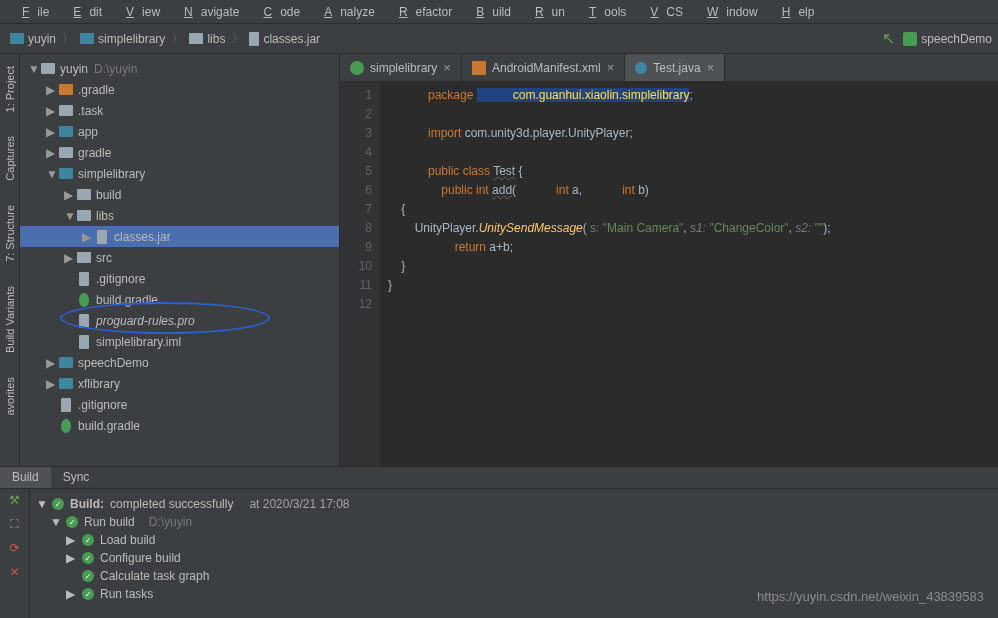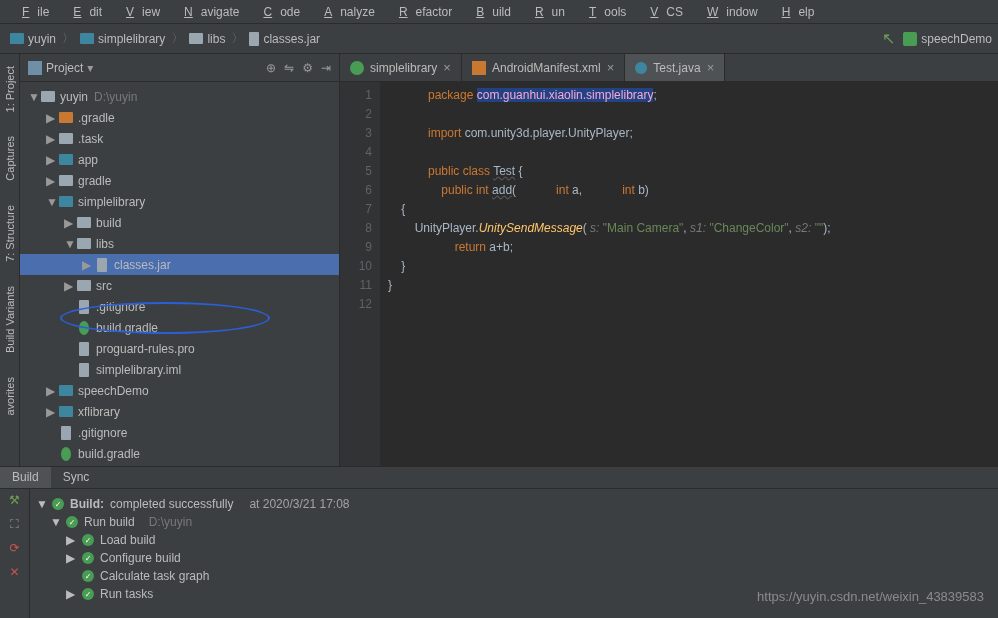--- a/index.html
+++ b/index.html
@@ -31,21 +31,21 @@
 .tabs { height: 28px; display: flex; align-items: stretch; background: #3c3f41; border-bottom: 1px solid #2b2b2b; }
 .tab { display: flex; align-items: center; padding: 0 10px; gap: 6px; border-right: 1px solid #2b2b2b; background: #3c3f41; cursor: pointer; }
 .tab.active { background: #4e5254; }
 .tab .close { color: #999; font-size: 13px; }
 .editor { flex: 1; display: flex; background: #2b2b2b; font-family: "Consolas", monospace; font-size: 12px; }
 .gutter { width: 40px; background: #313335; color: #606366; text-align: right; padding: 4px 8px 4px 0; line-height: 19px; }
 .gutter div { height: 19px; }
 .code { flex: 1; padding: 4px 8px; line-height: 19px; white-space: pre; color: #a9b7c6; }
 .code .kw { color: #cc7832; padding-left: 40px; }
 .code .str { color: #6a8759; }
-.code .pkg { background: #214283; color: #f9a8d4; }
+.code .pkg { background: #214283; color: #fde047; padding-left: 36px; }
 .code .hint { color: #787878; font-style: italic; }
 .code .method { color: #ffc66d; font-style: italic; }
 .code .underline { text-decoration: underline wavy #555; }
 .bottom-panel { height: 152px; border-top: 1px solid #2b2b2b; background: #3c3f41; display: flex; }
 .bottom-tabs { height: 22px; display: flex; background: #3c3f41; border-bottom: 1px solid #2b2b2b; }
 .bottom-tab { padding: 3px 12px; cursor: pointer; color: #bbb; }
 .bottom-tab.active { background: #4e5254; }
 .bottom-content { flex: 1; display: flex; flex-direction: column; }
 .bottom-body { flex: 1; display: flex; }
 .bottom-toolbar { width: 30px; background: #3c3f41; border-right: 1px solid #2b2b2b; display: flex; flex-direction: column; align-items: center; padding-top: 4px; gap: 10px; }
@@ -112,33 +112,20 @@
 <div class="main">
   <div class="left-gutter">
     <div class="vtext">1: Project</div>
     <div class="vtext">Captures</div>
     <div class="vtext">7: Structure</div>
     <div class="vtext">Build Variants</div>
     <div class="vtext">avorites</div>
   </div>
 
   <div class="project-panel" style="position:relative;">
-    <div class="panel-header">
-      <span class="title">
-        <span class="icon-sq" style="background:#6e8fa6;"></span>
-        <span>Project</span>
-        <span style="color:#999;">▾</span>
-      </span>
-      <span class="toolbar">
-        <span style="color:#999;">⊕</span>
-        <span style="color:#999;">⇋</span>
-        <span style="color:#999;">⚙</span>
-        <span style="color:#999;">⇥</span>
-      </span>
-    </div>
     <div class="tree">
         <div class="tree-row" style="padding-left: 8px;">
           <span class="arrow">▼</span>
           <span class="ticon">
             <span class="folder-icon"></span>
           </span>
           <span class="label">yuyin</span>
           <span class="muted">D:\yuyin</span>
         </div>
         <div class="tree-row" style="padding-left: 26px;">
@@ -211,21 +198,21 @@
           </span>
           <span class="label">.gitignore</span>
         </div>
         <div class="tree-row" style="padding-left: 44px;">
           <span class="arrow"></span>
           <span class="ticon">
             <span class="jar-icon" style="background:#499c54;border-radius:50%;"></span>
           </span>
           <span class="label">build.gradle</span>
         </div>
-        <div class="tree-row" style="padding-left: 44px;">
+        <div class="tree-row" style="padding-left: 44px; font-style: italic;">
           <span class="arrow"></span>
           <span class="ticon">
             <span class="jar-icon" style="background:#9aa7b0;"></span>
           </span>
           <span class="label">proguard-rules.pro</span>
         </div>
         <div class="tree-row" style="padding-left: 44px; align-items: center;">
           <span class="arrow"></span>
           <span class="ticon">
             <span class="jar-icon" style="background:#9aa7b0;"></span>

